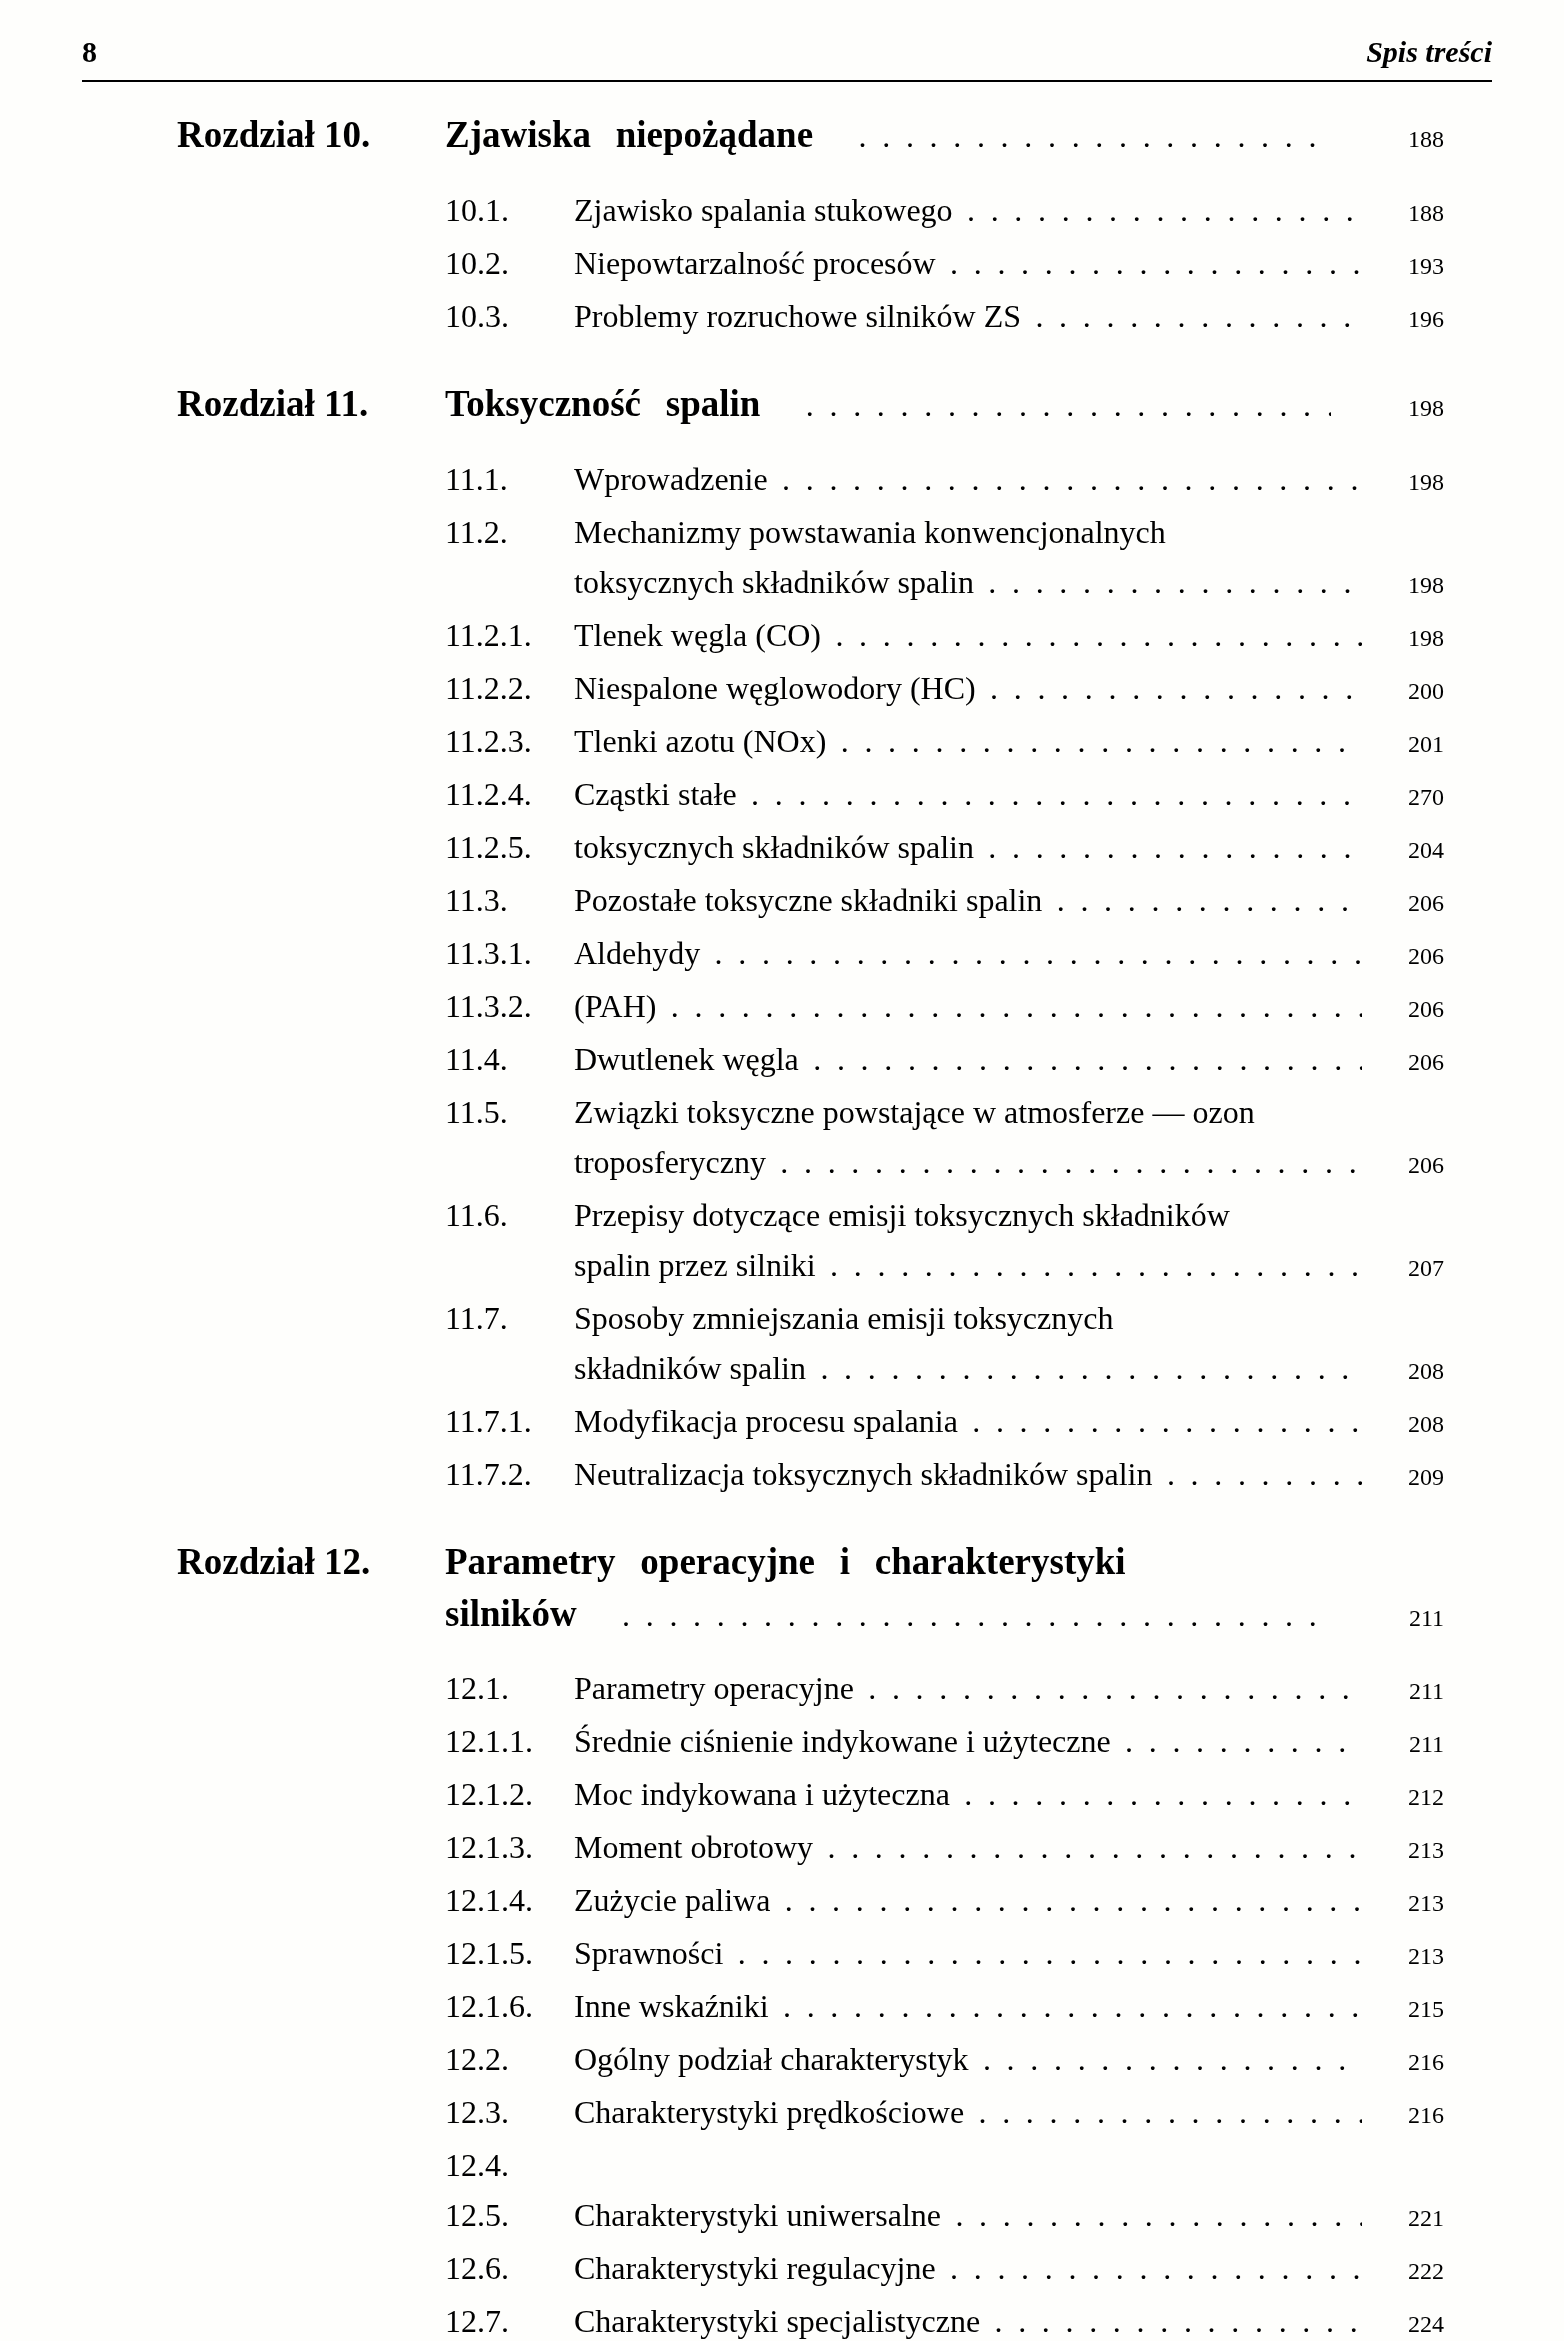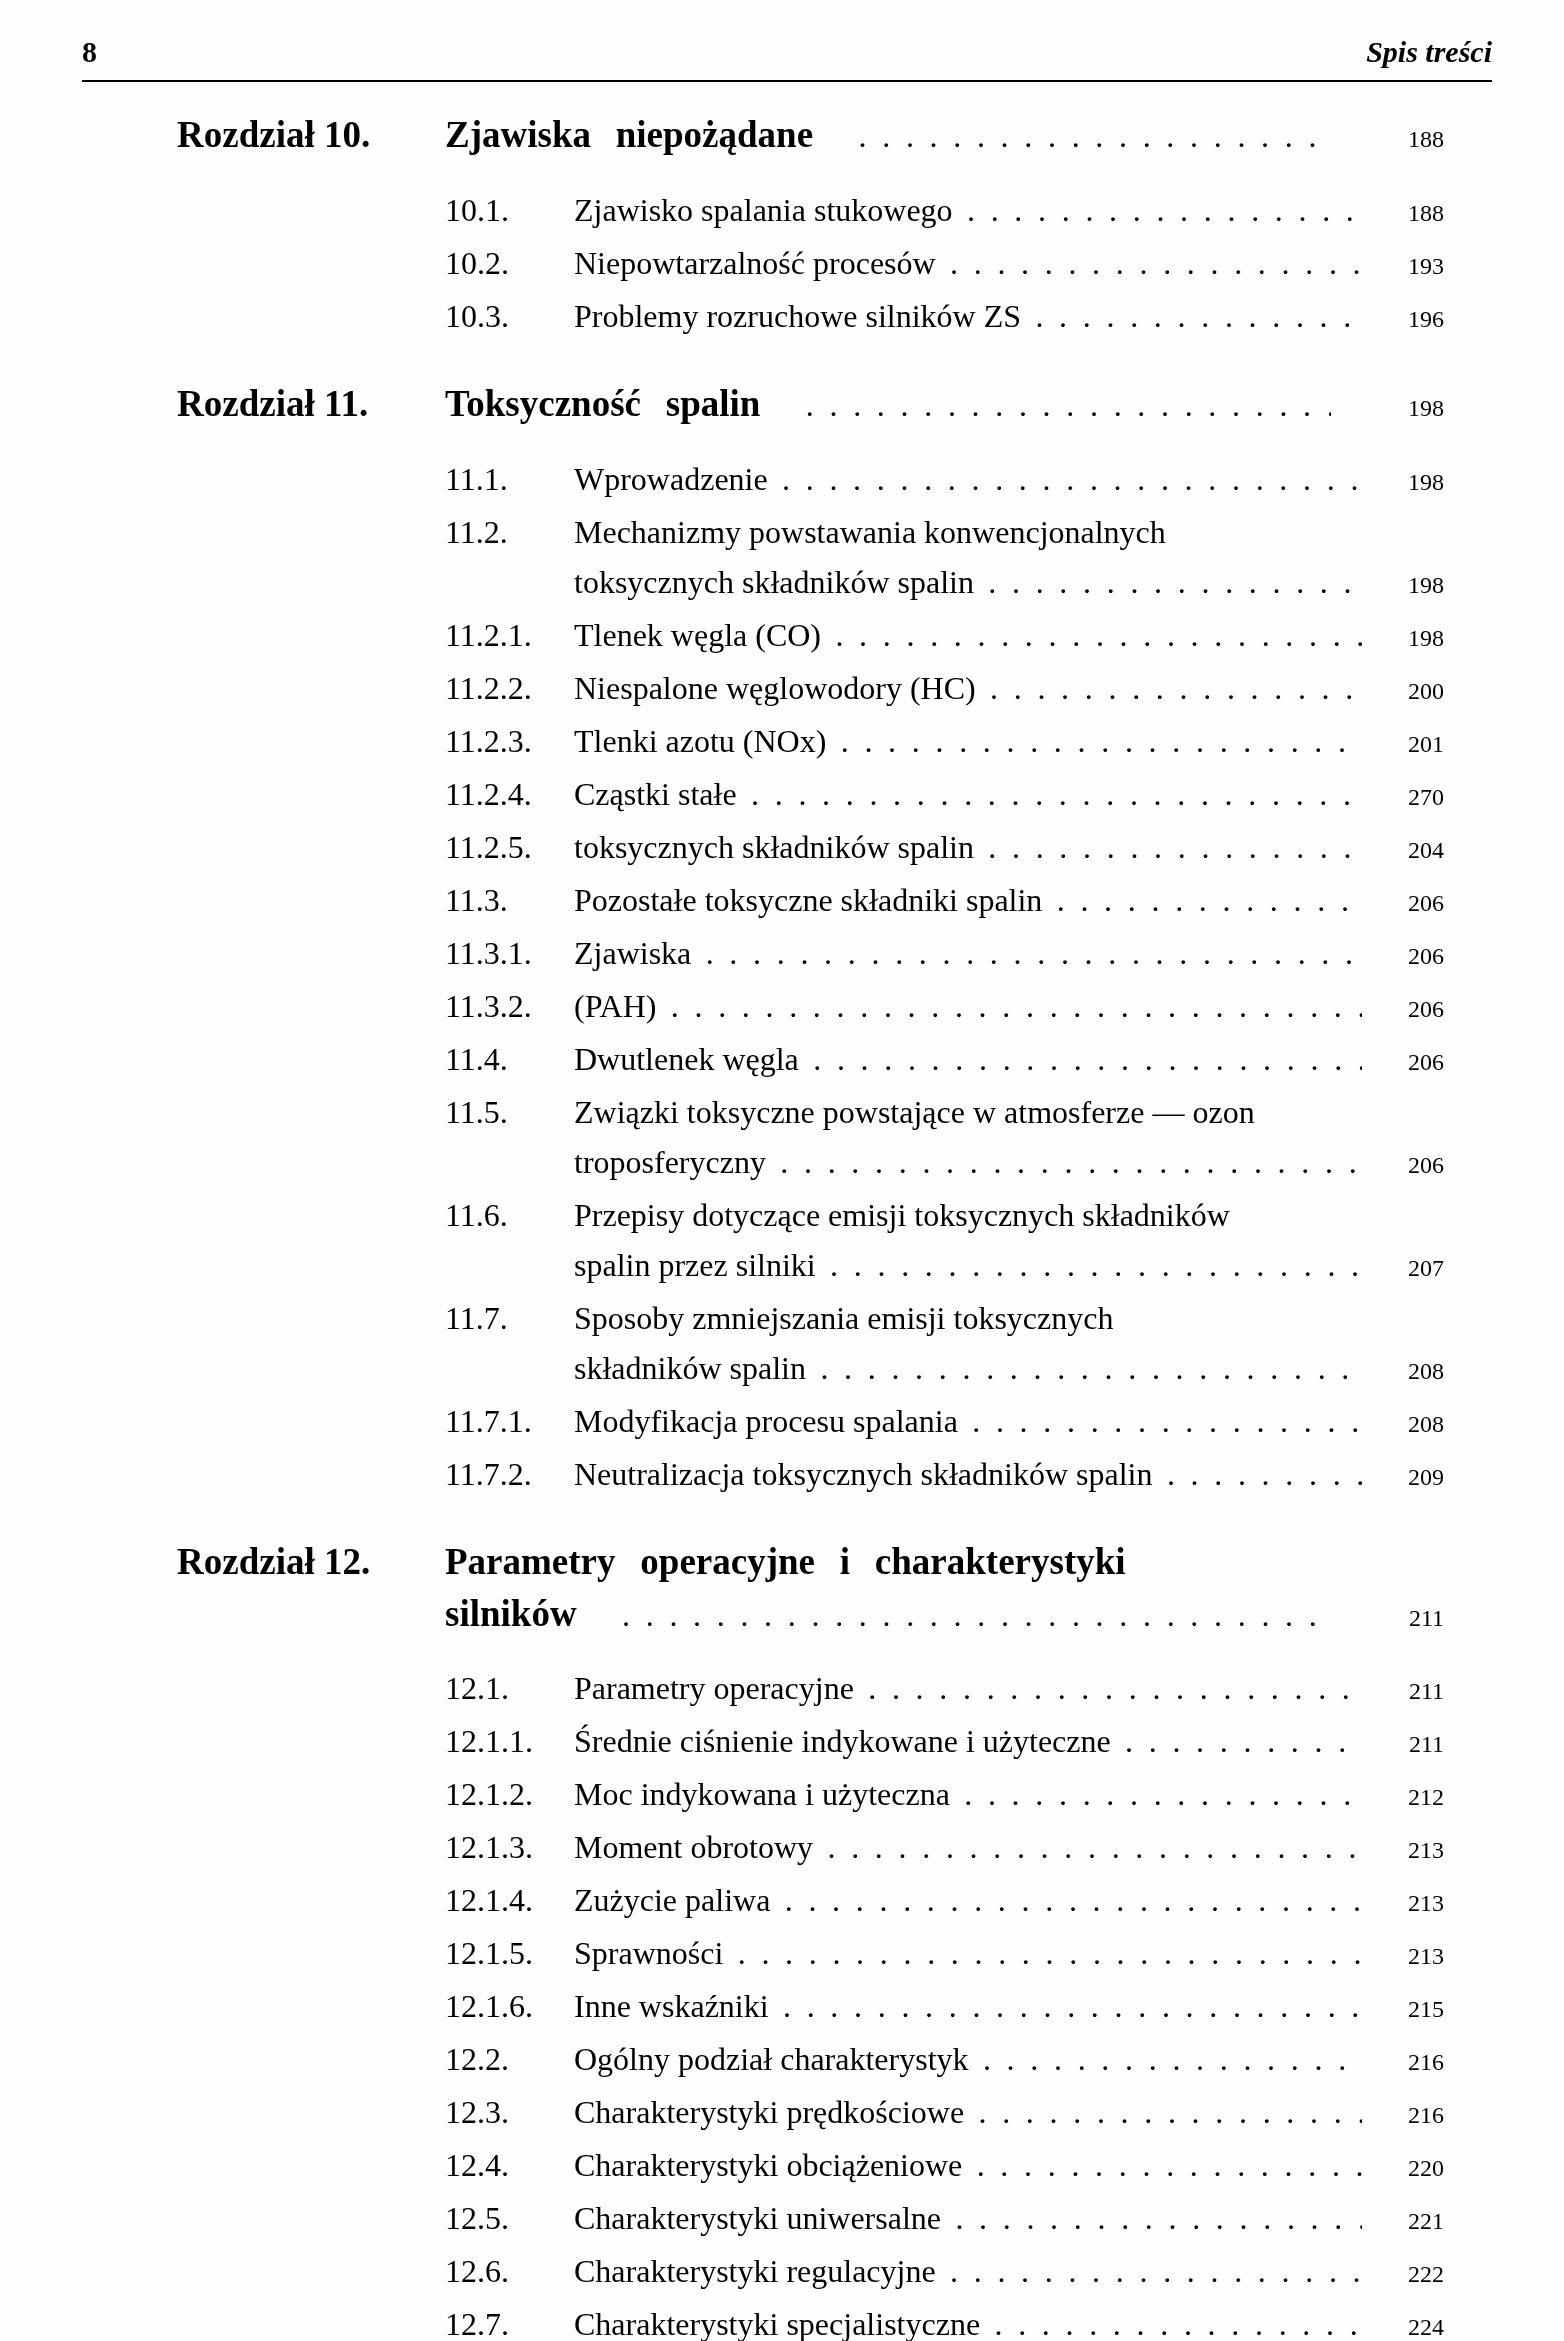--- a/index.html
+++ b/index.html
@@ -238,21 +238,21 @@
                 <span class="line-text">Pozostałe toksyczne składniki spalin</span>
                 <span class="dots"></span>
                 <span class="page-num">206</span>
               </div>
             </div>
           </div>
           <div class="entry">
             <span class="entry-num">11.3.1.</span>
             <div class="entry-lines">
               <div class="toc-line">
-                <span class="line-text">Zjawiska</span>
+                <span class="line-text">Aldehydy</span>
                 <span class="dots"></span>
                 <span class="page-num">206</span>
               </div>
             </div>
           </div>
           <div class="entry">
             <span class="entry-num">11.3.2.</span>
             <div class="entry-lines">
               <div class="toc-line">
                 <span class="line-text">(PAH)</span>
@@ -432,27 +432,20 @@
             <div class="entry-lines">
               <div class="toc-line">
                 <span class="line-text">Charakterystyki prędkościowe</span>
                 <span class="dots"></span>
                 <span class="page-num">216</span>
               </div>
             </div>
           </div>
           <div class="entry">
             <span class="entry-num">12.4.</span>
-            <div class="entry-lines">
-              <div class="toc-line">
-                <span class="line-text">Charakterystyki obciążeniowe</span>
-                <span class="dots"></span>
-                <span class="page-num">220</span>
-              </div>
-            </div>
           </div>
           <div class="entry">
             <span class="entry-num">12.5.</span>
             <div class="entry-lines">
               <div class="toc-line">
                 <span class="line-text">Charakterystyki uniwersalne</span>
                 <span class="dots"></span>
                 <span class="page-num">221</span>
               </div>
             </div>

